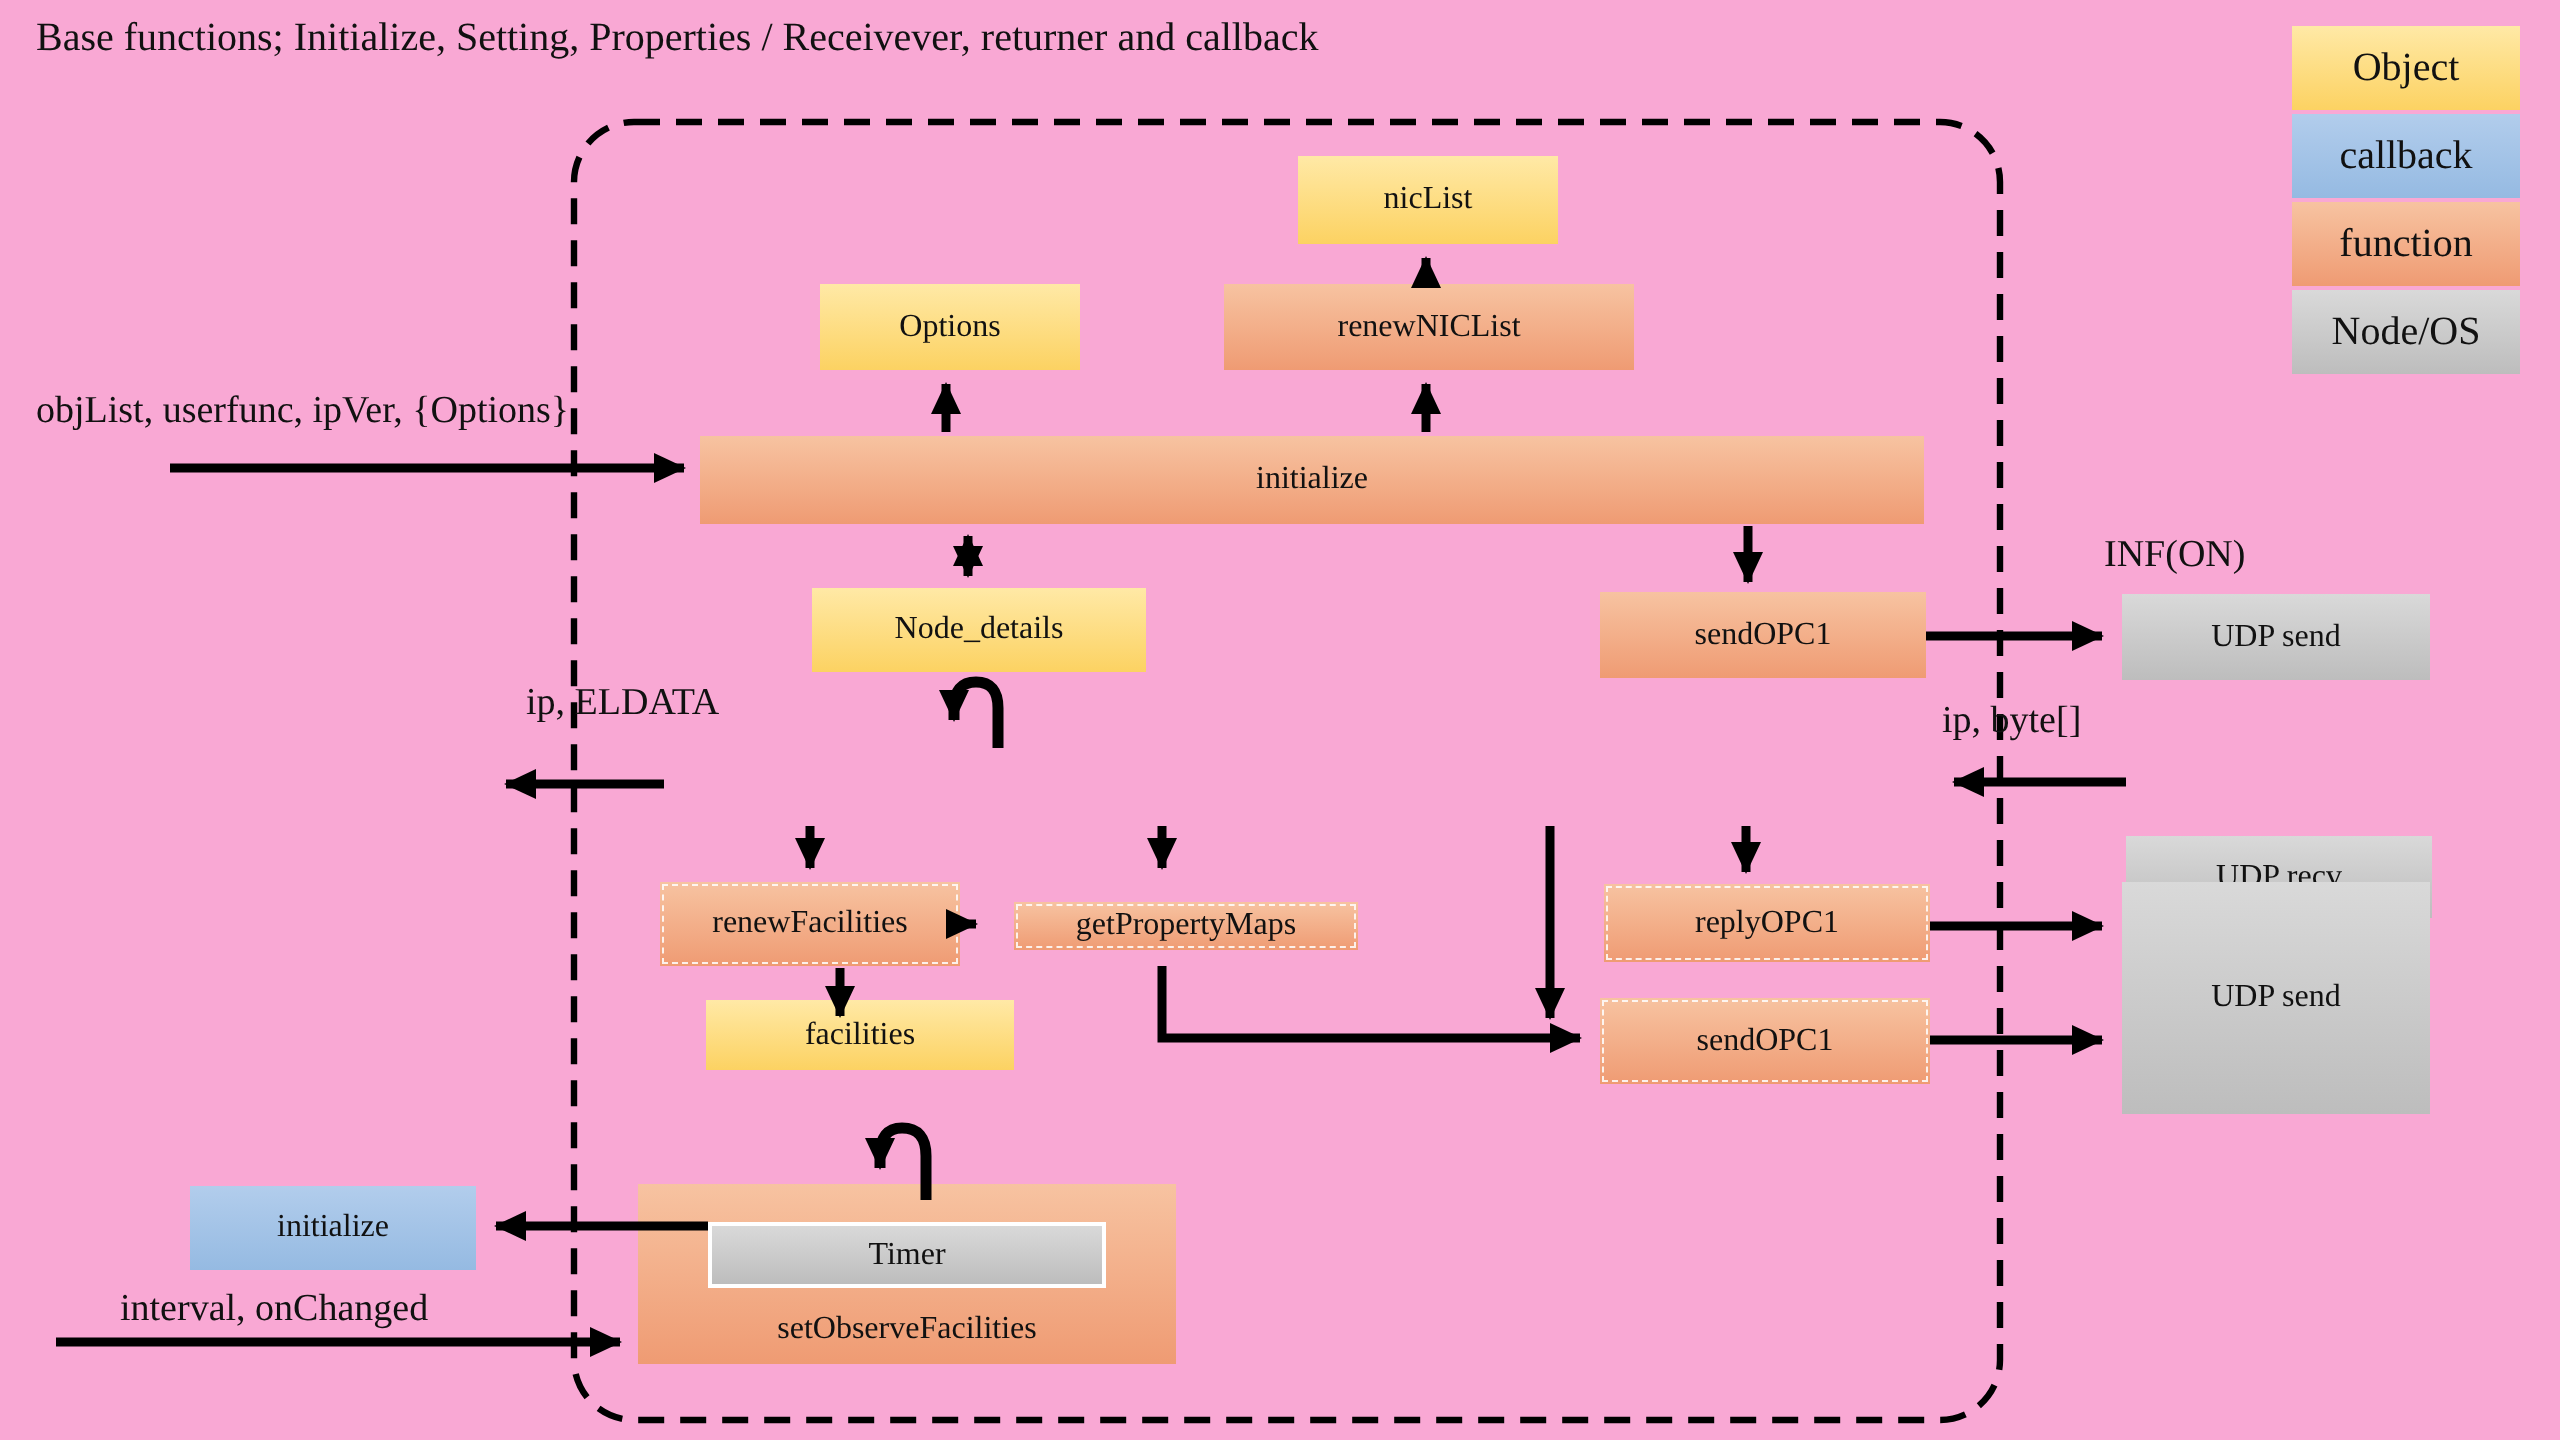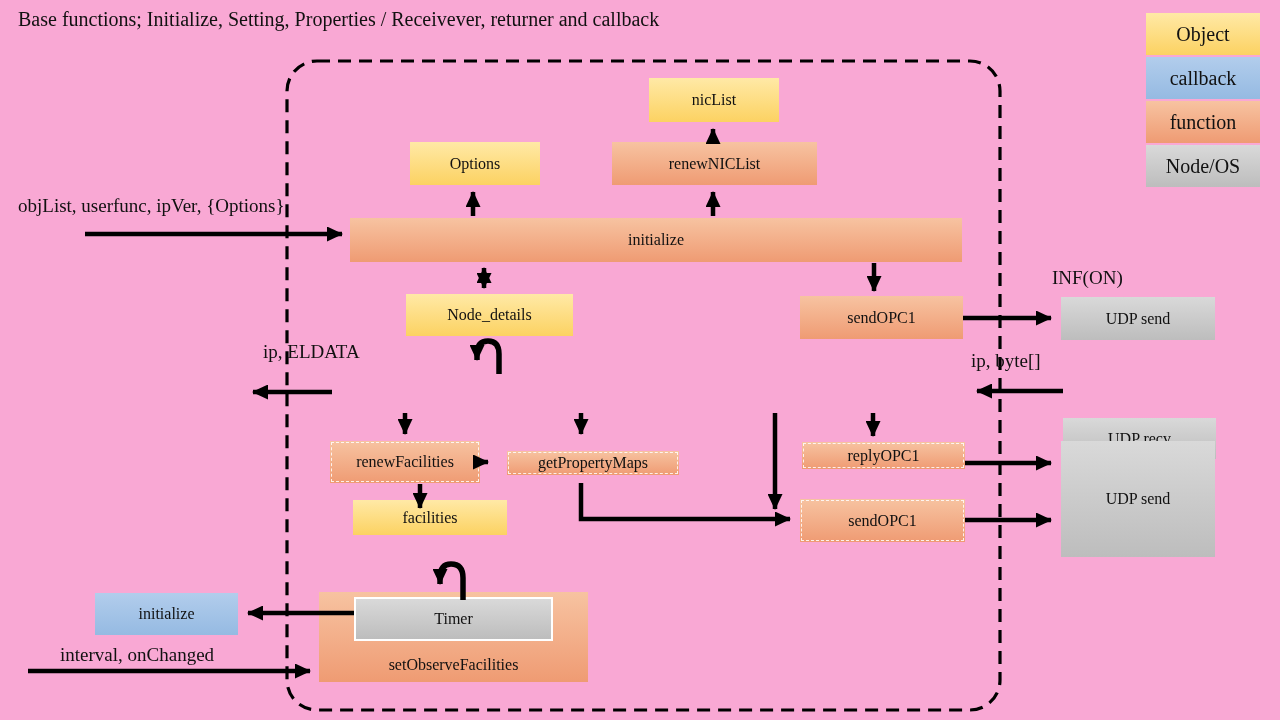--- a/index.html
+++ b/index.html
@@ -44,26 +44,26 @@
   <div class="node obj" style="left:649px;top:78px;width:130px;height:44px;">nicList</div>
   <div class="node obj" style="left:410px;top:142px;width:130px;height:43px;">Options</div>
   <div class="node func" style="left:350px;top:218px;width:612px;height:44px;">initialize</div>
   <div class="node func" style="left:612px;top:142px;width:205px;height:43px;">renewNICList</div>
   <div class="node obj" style="left:406px;top:294px;width:167px;height:42px;">Node_details</div>
   <div class="node func" style="left:800px;top:296px;width:163px;height:43px;">sendOPC1</div>
   <div class="node os" style="left:1061px;top:297px;width:154px;height:43px;">UDP send</div>
   <div class="node os" style="left:1063px;top:370px;width:153px;height:41px;margin-top:48px;">UDP recv</div>
   <div class="node func dotted-border" style="left:330px;top:441px;width:150px;height:42px;">renewFacilities</div>
   <div class="node func dotted-border" style="left:507px;top:441px;width:172px;height:24px;margin-top:10px;">getPropertyMaps</div>
-  <div class="node func dotted-border" style="left:802px;top:442px;width:163px;height:27px;">replyOPC1</div>
+  <div class="node func dotted-border" style="left:802px;top:442px;width:163px;height:39px;">replyOPC1</div>
   <div class="node func dotted-border" style="left:800px;top:499px;width:165px;height:43px;">sendOPC1</div>
   <div class="node os" style="left:1061px;top:441px;width:154px;height:116px;">UDP send</div>
   <div class="node obj" style="left:353px;top:500px;width:154px;height:35px;">facilities</div>
   <div class="node func" id="setObserve" style="left:319px;top:592px;width:269px;height:90px;">setObserveFacilities</div>
-  <div class="node os" id="timerBox" style="left:354px;top:597px;width:199px;height:44px;">Timer</div>
+  <div class="node os" id="timerBox" style="left:354px;top:611px;width:199px;height:33px;">Timer</div>
   <div class="node cb" style="left:95px;top:593px;width:143px;height:42px;">initialize</div>
 
   <div class="annot" style="left:18px;top:196px;font-family:Liberation Serif, serif;">objList, userfunc, ipVer, {Options}</div>
   <div class="annot" style="left:263px;top:342px;">ip, ELDATA</div>
   <div class="annot" style="left:1052px;top:268px;text-align:center;">INF(ON)</div>
   <div class="annot" style="left:971px;top:351px;">ip, byte[]</div>
   <div class="annot" style="left:60px;top:645px;">interval, onChanged</div>
 
   <svg id="wires" viewBox="0 0 1280 720" xmlns="http://www.w3.org/2000/svg">
     <defs>

